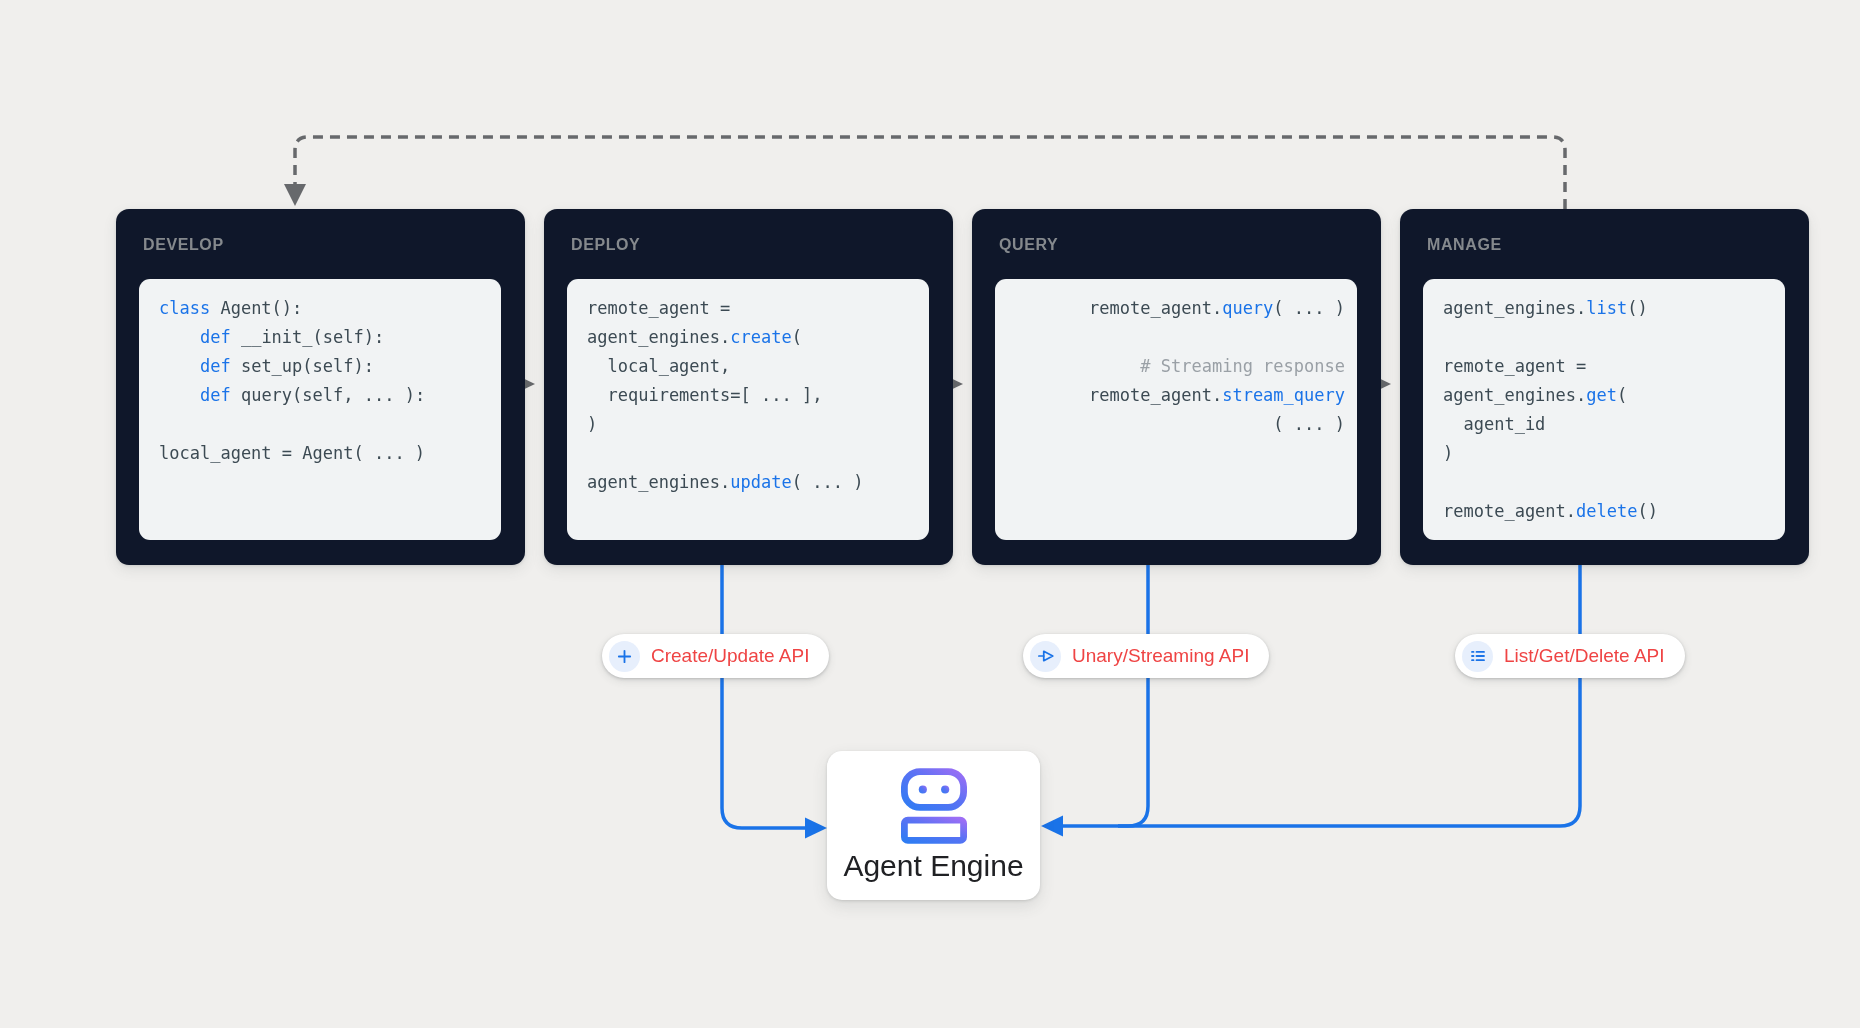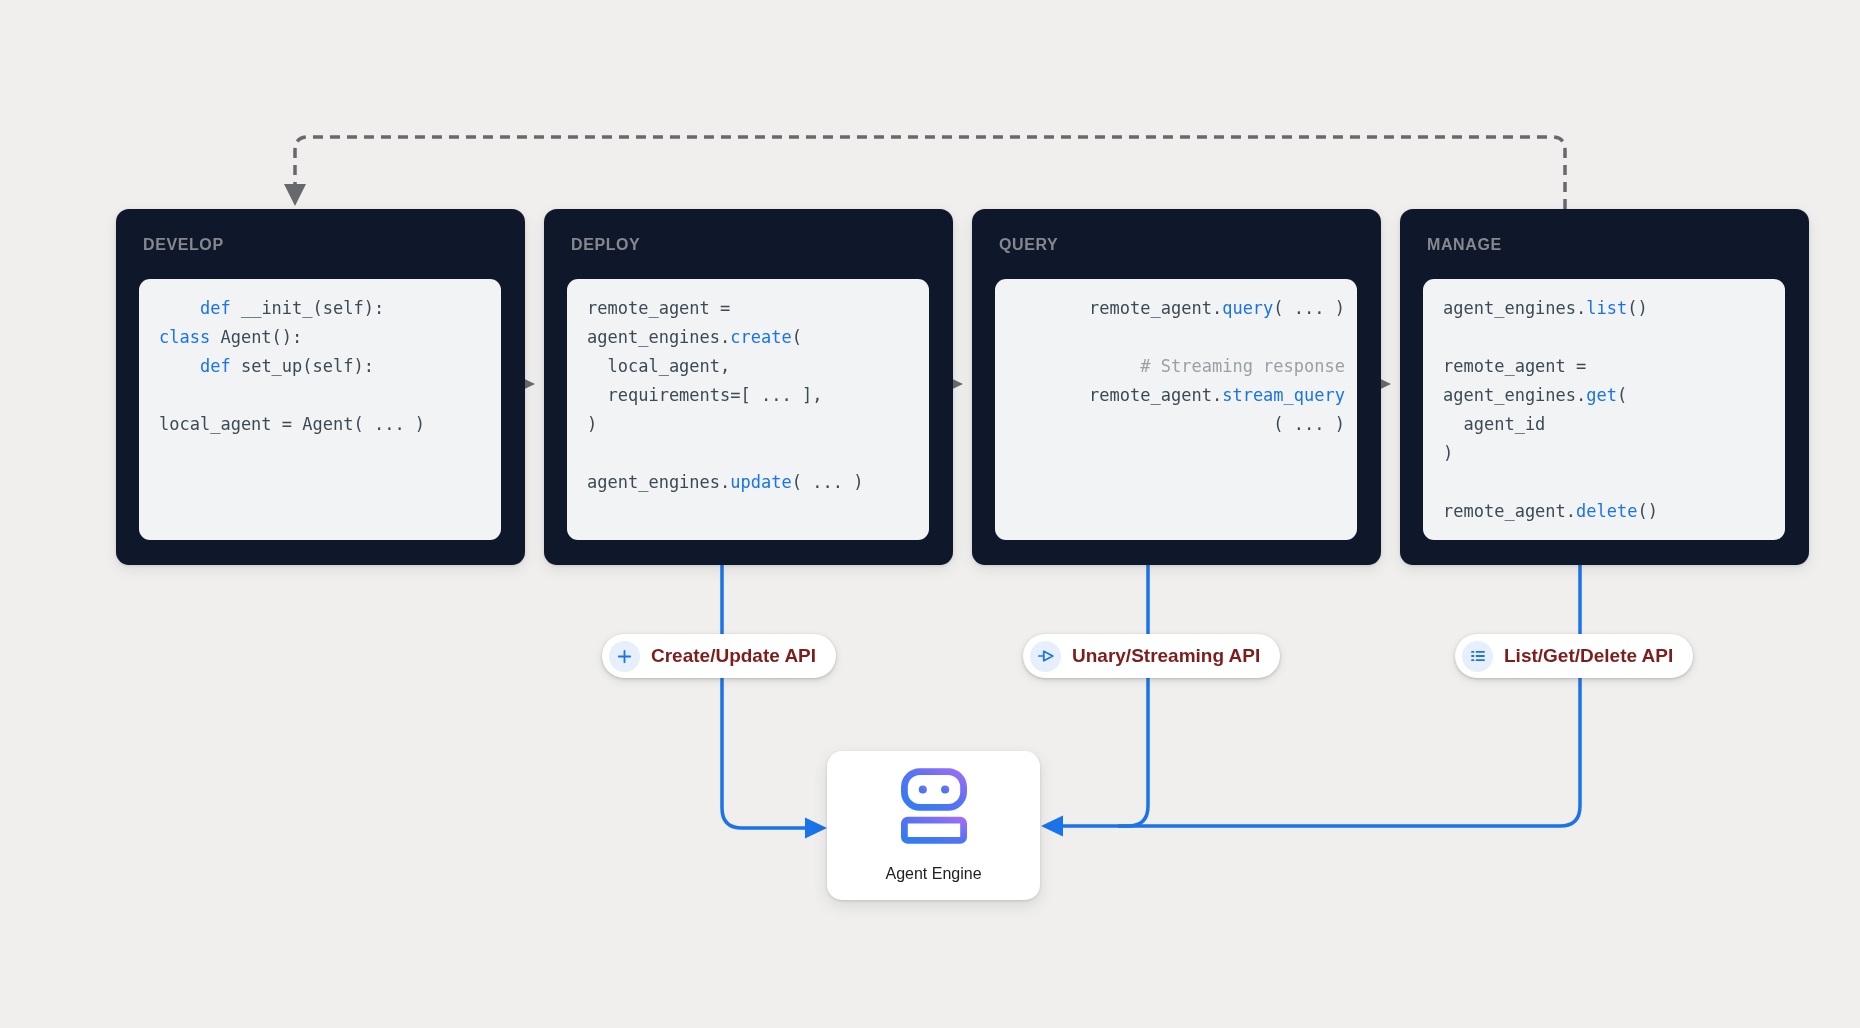--- a/index.html
+++ b/index.html
@@ -53,35 +53,35 @@
   }
   .pill-create{left:602px;}
   .pill-unary{left:1023px;}
   .pill-list{left:1455px;justify-content:space-between;}
   .pill .icon-circle{
     width:31px;height:31px;border-radius:50%;
     background:#e7effc;display:flex;align-items:center;justify-content:center;
     flex:0 0 auto;
   }
   .pill .label{
-    font-size:19px;color:#7f1d1d;font-weight:700;white-space:nowrap;
+    font-size:19px;color:#ef4444;font-weight:400;white-space:nowrap;
   }
 
   
   .engine{
     position:absolute;left:827px;top:751px;width:213px;height:149px;
     background:#ffffff;border-radius:15px;z-index:3;
     box-shadow:0 1px 3px rgba(60,64,67,.18), 0 6px 16px rgba(60,64,67,.12);
   }
   .engine .bot{
     position:absolute;left:50%;top:16px;transform:translateX(-50%);
   }
   .engine .label{
     position:absolute;left:0;right:0;bottom:17px;text-align:center;
-    font-size:16px;font-weight:500;color:#202124;
+    font-size:30px;font-weight:500;color:#202124;
   }
 </style>
 </head>
 <body>
 
 <div class="stage">
 
   <svg class="connectors" viewBox="0 0 1860 1028">
 
     <path d="M 1565 209 V 150 Q 1565 137 1552 137 H 308 Q 295 137 295 150 V 184" fill="none" stroke="#67696c" stroke-width="3.5" stroke-dasharray="10 7"></path>
@@ -109,23 +109,24 @@
       <polygon points="1063,815.5 1063,836.5 1041,826" fill="#1a73e8"></polygon>
     </g>
     <g>
       <path d="M 1148 565 V 806 Q 1148 826 1128 826 H 1118" fill="none" stroke="#1a73e8" stroke-width="3.5"></path>
     </g>
   </svg>
 
   <section class="card card-develop">
     <h2>DEVELOP</h2>
     <div class="codebox">
+        <div class="code-line"><span class="tk-kw">class</span><span class="tk-pl"> Agent():</span></div>
         <div class="code-line"><span class="tk-pl">    </span><span class="tk-kw">def</span><span class="tk-pl"> __init_(self):</span></div>
-        <div class="code-line"><span class="tk-kw">class</span><span class="tk-pl"> Agent():</span></div>
         <div class="code-line"><span class="tk-pl">    </span><span class="tk-kw">def</span><span class="tk-pl"> set_up(self):</span></div>
+        <div class="code-line"><span class="tk-pl">    </span><span class="tk-kw">def</span><span class="tk-pl"> query(self, ... ):</span></div>
         <div class="code-line">&nbsp;</div>
         <div class="code-line"><span class="tk-pl">local_agent = Agent( ... )</span></div>
       </div>
   </section>
 
   <section class="card card-deploy">
     <h2>DEPLOY</h2>
     <div class="codebox">
         <div class="code-line"><span class="tk-pl">remote_agent =</span></div>
         <div class="code-line"><span class="tk-pl">agent_engines.</span><span class="tk-kw">create</span><span class="tk-pl">(</span></div>

